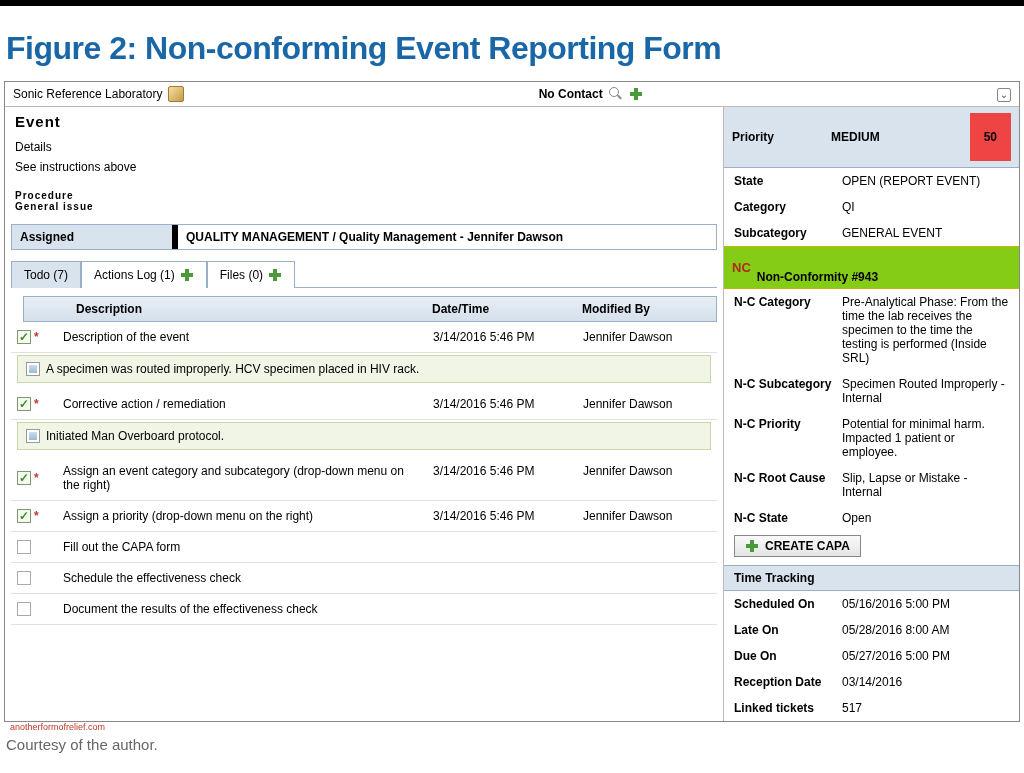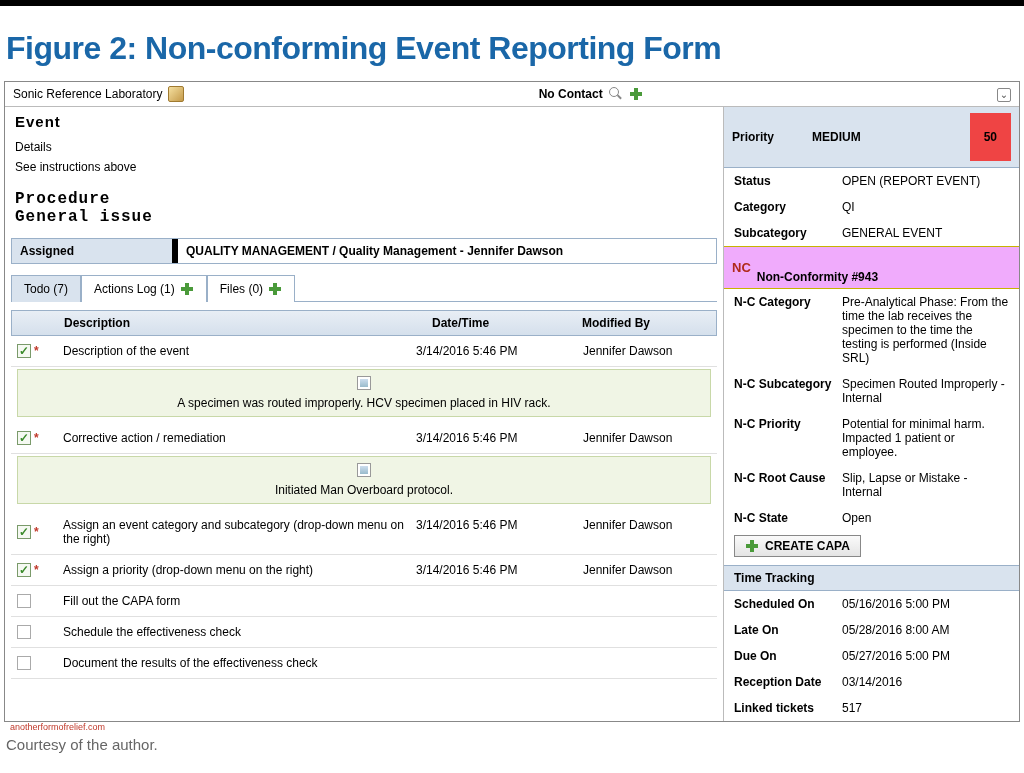--- a/index.html
+++ b/index.html
@@ -42,71 +42,71 @@
   .plus-icon::before{left:5px;top:1px;width:4px;height:12px;}
   .plus-icon::after{left:1px;top:5px;width:12px;height:4px;}
   .chevrons-icon{width:14px;height:14px;display:inline-block;border:1px solid #888;border-radius:2px;text-align:center;line-height:12px;font-size:10px;color:#555;}
   .main-grid { display:flex; }
   .left-col { flex: 1; border-right:1px solid #bbb; }
   .right-col { width: 295px; }
   .section-pad { padding: 6px 10px; }
   .event-title { font-size:15px; font-weight:bold; letter-spacing:1px;}
   .details-label { font-size:12px; padding:4px 10px; }
   .details-text { font-size:12px; padding:2px 10px 10px 10px; }
-  .proc-block { padding: 6px 10px 10px 10px; font-weight:bold; font-size:16px; letter-spacing:1px;font-family:Liberation Mono, monospace;}
+  .proc-block { padding: 6px 10px 10px 10px; font-weight:bold; font-size:10px; letter-spacing:1px;}
   .assigned-bar {
     display:flex;background:#d9e3ee;border:1px solid #9ab0c8;
     margin: 2px 6px 10px 6px;
   }
   .assigned-label { width:160px;padding:5px 8px;font-weight:bold;font-size:12px;}
   .assigned-value { flex:1;background:#fff;padding:5px 8px;border-left:6px solid #000000;font-weight:bold;font-size:12px;}
   .tabs { display:flex; margin:6px 6px 0 6px; position:relative; border-bottom:1px solid #9ab0c8;}
   .tab {
     border:1px solid #9ab0c8;border-bottom:none;
     padding:6px 12px;margin-right:0;
     background:#fff;font-size:12px;
     display:flex;align-items:center;gap:5px;
     position:relative;top:1px;
   }
   .tab.active{background:#d9e3ee;font-weight:normal;}
   .tab.inactive{background:#fff;}
   .table-wrap { margin: 8px 6px 10px 6px; }
   .thead {
     display:flex;background:linear-gradient(#e8eef5,#d5e0ec);
-    border:1px solid #9ab0c8;font-weight:bold;font-size:12px;
+    border:1px solid #9ab0c8;font-weight:bold;font-size:12px;margin-left:12px;
   }
   .thead .c-check{width:46px;padding:5px 6px;}
   .thead .c-desc{flex:1;padding:5px 6px;}
   .thead .c-date{width:150px;padding:5px 6px;}
   .thead .c-mod{width:140px;padding:5px 6px;}
   .trow {display:flex;border-bottom:1px solid #e0e0e0;padding:4px 0;}
   .trow .c-check{width:46px;padding:4px 6px;display:flex;align-items:center;gap:2px;}
   .trow .c-desc{flex:1;padding:4px 6px;}
   .trow .c-date{width:150px;padding:4px 6px;}
-  .trow .c-mod{width:140px;padding:4px 6px;margin-left:17px;}
+  .trow .c-mod{width:140px;padding:4px 6px;}
   .chk {width:14px;height:14px;border:1px solid #7a9a6a;background:#f5f9f2;display:inline-flex;align-items:center;justify-content:center;}
   .chk.checked::after{content:"✓";color:#3a8a2a;font-size:12px;font-weight:bold;line-height:1;}
   .chk.empty{border:1px solid #aaa;background:#fff;}
   .req-star{color:#c0392b;font-weight:bold;margin-left:1px;}
   .note-box {
     background:#f0f5e5;border:1px solid #c8d8a8;
     margin:2px 6px 6px 6px;padding:6px 8px;
-    display:flex;align-items:center;gap:6px;font-size:12px;flex-direction:column;
+    display:flex;align-items:center;gap:6px;font-size:12px;
   }
   .note-icon{width:14px;height:14px;border:1px solid #999;background:#fff;display:inline-block;position:relative;}
   .note-icon::after{content:"";position:absolute;left:2px;top:2px;width:8px;height:8px;background:linear-gradient(#cde,#9bc);}
   .r-row { display:flex;padding:6px 10px; font-size:12px; align-items:flex-start;}
   .r-label { width:108px; font-weight:bold; }
   .r-value { flex:1; }
   .priority-row { display:flex;align-items:center;padding:6px 8px;background:#d9e3ee;border-bottom:1px solid #9ab0c8;}
-  .priority-row .r-label{width:80px;}
+  .priority-row .r-label{width:99px;}
   .priority-row .p-level{flex:1;font-weight:bold;}
   .priority-row .p-num{background:#ef4444;padding:17px 14px;font-weight:bold;font-size:12px;}
   .nc-bar {
-    background:#f0abfc;border-top:1px solid #c7b300;border-bottom:1px solid #c7b300;
+    background:#84cc16;border-top:1px solid #c7b300;border-bottom:1px solid #c7b300;
     padding:4px 8px;display:flex;align-items:center;gap:6px;font-size:12px;
   }
   .nc-badge{color:#b02a1a;font-weight:bold;font-size:13px;}
   .create-capa-btn{
     display:inline-flex;align-items:center;gap:6px;
     border:1px solid #888;background:linear-gradient(#fafafa,#e4e4e4);
     padding:3px 10px;font-weight:bold;font-size:12px;margin:4px 10px 8px 10px;
     cursor:pointer;
   }
   .panel-head{background:#d9e3ee;border-top:1px solid #9ab0c8;border-bottom:1px solid #9ab0c8;padding:5px 10px;font-weight:bold;font-size:12px;}
@@ -254,21 +254,21 @@
       </div>
     </div>
 
     <div class="right-col">
       <div class="priority-row">
         <div class="r-label">Priority</div>
         <div class="p-level">MEDIUM</div>
         <div class="p-num">50</div>
       </div>
       <div class="r-row">
-          <div class="r-label">Status</div>
+          <div class="r-label">State</div>
           <div class="r-value">OPEN (REPORT EVENT)</div>
         </div>
       <div class="r-row">
           <div class="r-label">Category</div>
           <div class="r-value">QI</div>
         </div>
       <div class="r-row">
           <div class="r-label">Subcategory</div>
           <div class="r-value">GENERAL EVENT</div>
         </div>

